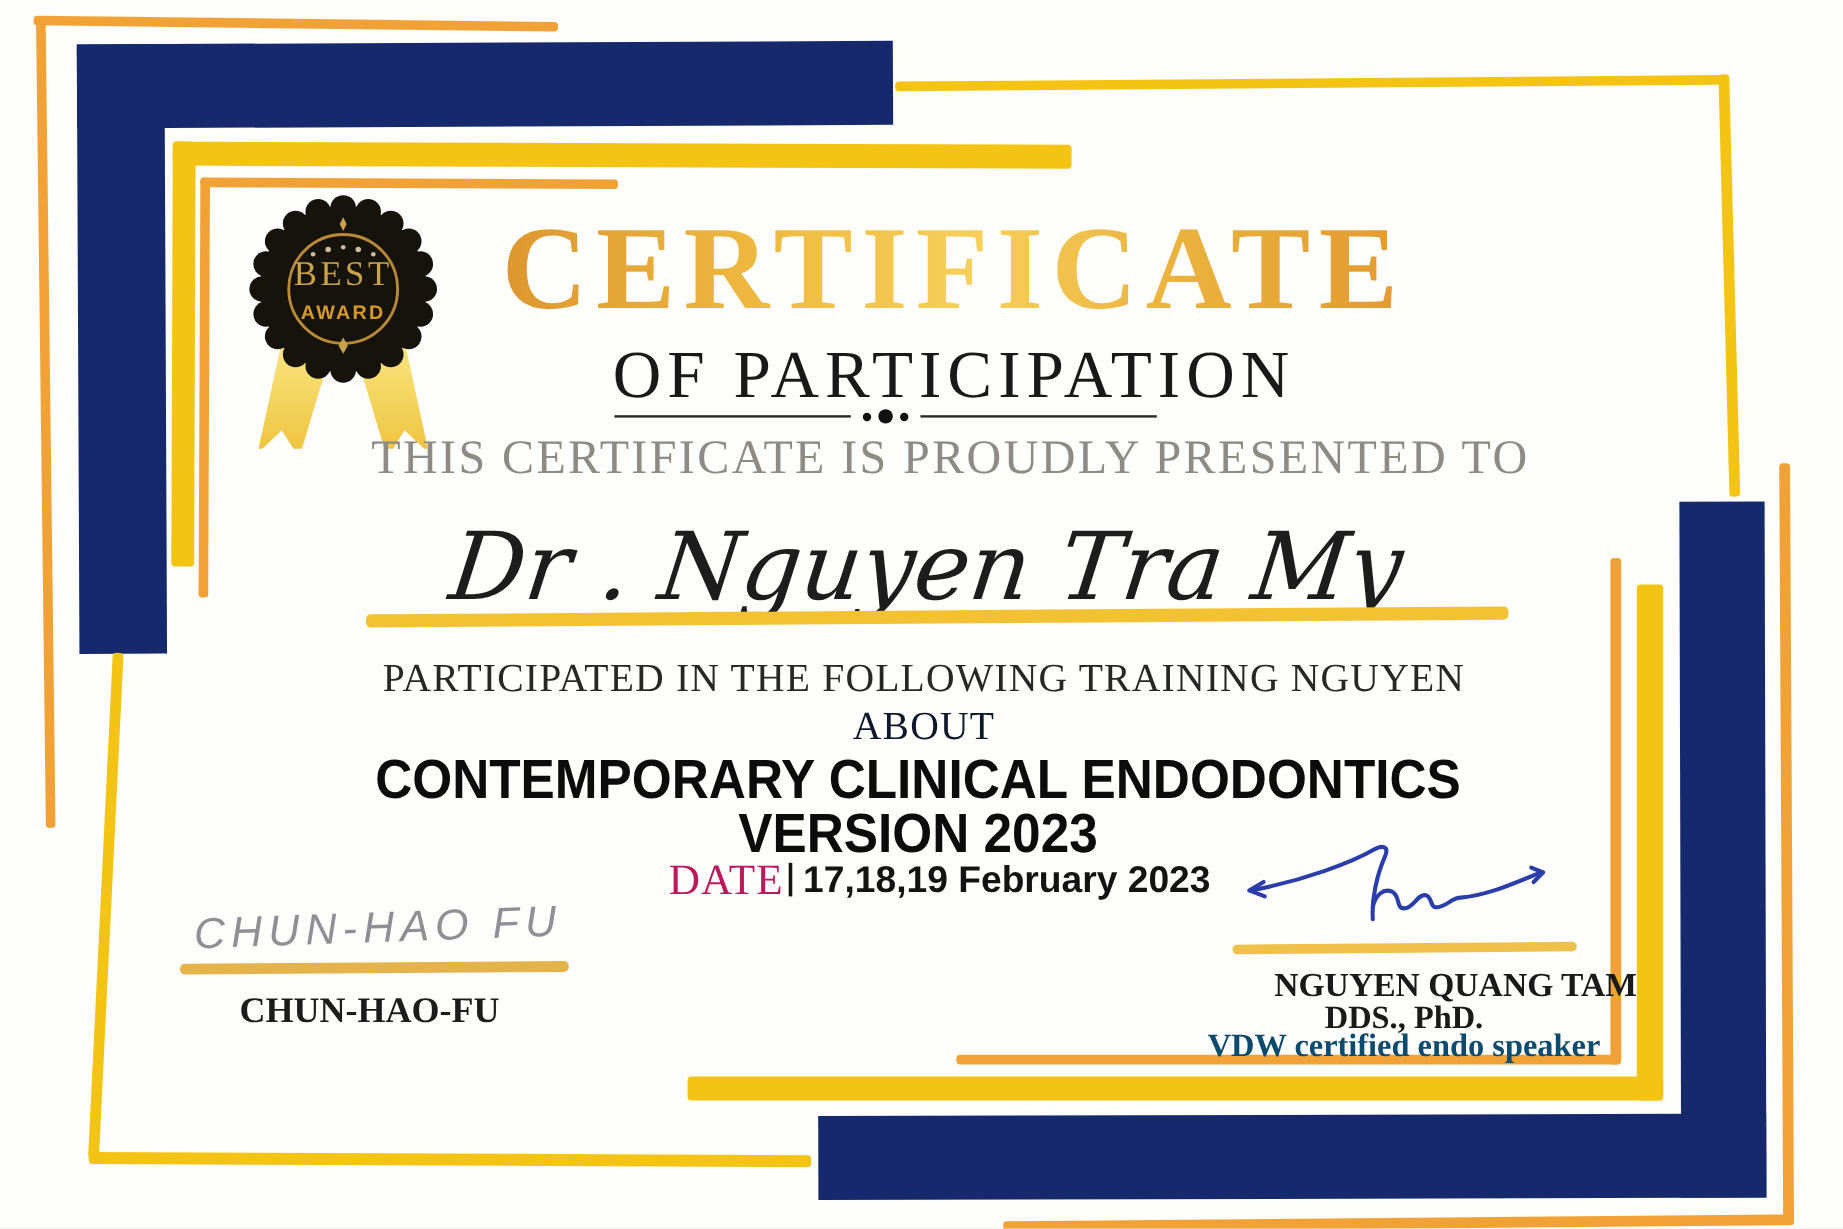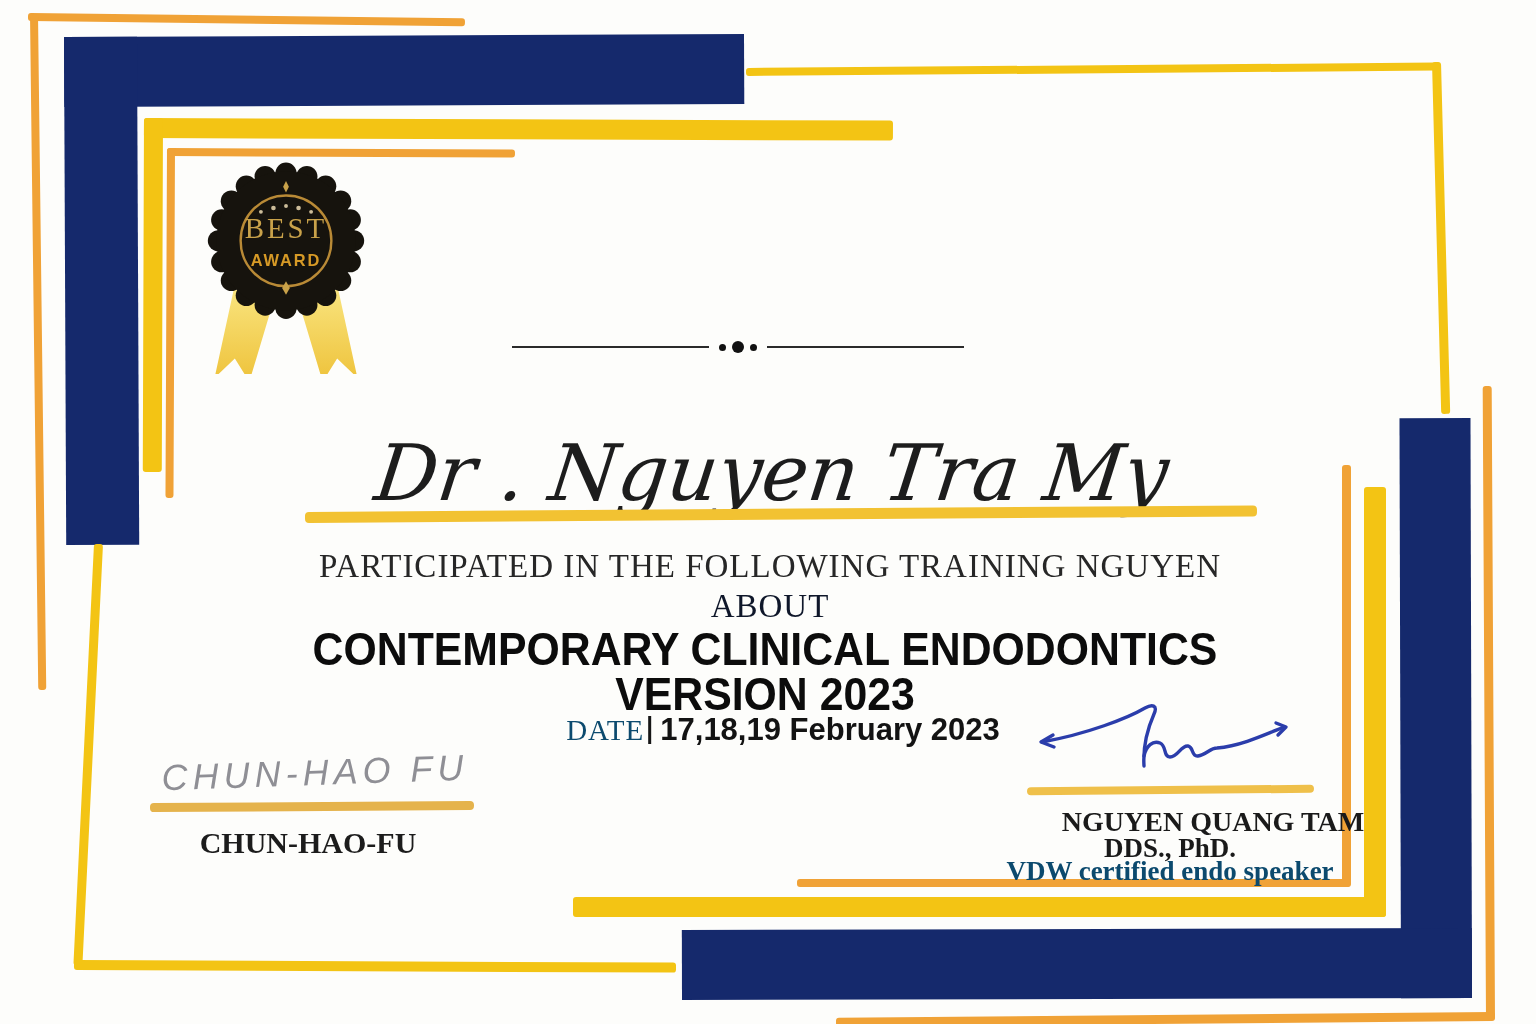--- a/index.html
+++ b/index.html
@@ -38,21 +38,21 @@
     transform:rotate(-0.4deg);transform-origin:left center;border-radius:4px;}
   #body1{top:548px;left:770px;font-size:33px;letter-spacing:1px;color:#272727;}
   #body2{top:588px;left:770px;font-size:33px;letter-spacing:1px;color:#0f172a;}
   .event-line{
     font-family:"Liberation Sans", sans-serif;font-weight:700;color:#0c0c0c;
     font-size:46px;letter-spacing:0px;
   }
   #event1{top:622px;left:765px;transform:translateX(-50%) scaleX(0.93);}
   #event2{top:667px;left:765px;transform:translateX(-50%) scaleX(0.93);}
   #date-line{top:712px;left:783px;display:flex;align-items:center;transform:translateX(-50%);white-space:nowrap;}
-  #date-label{font-size:29px;letter-spacing:1px;color:#0c4a6e;}
+  #date-label{font-size:36px;letter-spacing:1px;color:#be185d;}
   #date-sep{display:inline-block;width:3px;height:28px;background:#161616;margin:0 9px 0 4px;}
   #date-value{font-family:"Liberation Sans", sans-serif;font-weight:700;font-size:31px;color:#131313;}
 
   
   #hand-sig{
     top:752px;left:315px;font-family:"Liberation Sans", sans-serif;font-style:italic;
     font-size:36px;color:#8f8f95;letter-spacing:5px;
     transform:translateX(-50%) rotate(-2deeg) ;
     transform:translateX(-50%) rotate(-2deg);
   }
@@ -165,31 +165,34 @@
         <circle cx="-13" cy="-34" r="2.4"></circle>
       <circle cx="0" cy="-36" r="2"></circle>
         <circle cx="13" cy="-34" r="2.4"></circle>
         <circle cx="26" cy="-30" r="2"></circle>
       <path d="M 0 42 L 4 49 L 0 56 L -4 49 Z" fill="#c9a24a"></path>
     </g>
     <text x="0" y="-3" text-anchor="middle" font-family="Liberation Serif, serif" font-size="30" letter-spacing="3" fill="#c9a24a">BEST</text>
     <text x="0" y="26" text-anchor="middle" font-family="Liberation Sans, sans-serif" font-weight="bold" font-size="17" letter-spacing="2" fill="#d79a26">AWARD</text>
   </svg>
 
+  <div class="abs center" id="title">CERTIFICATE</div>
+  <div class="abs center" id="subtitle">OF PARTICIPATION</div>
 
   <div class="abs" id="divider">
     <span class="line"></span>
     <span class="dots">
       <i class="d-sm"></i>
         <i class="d-lg"></i>
         <i class="d-sm"></i>
     </span>
     <span class="line"></span>
   </div>
 
+  <div class="abs center" id="presented">THIS CERTIFICATE IS PROUDLY PRESENTED TO</div>
 
   <div class="abs" id="recipient" style="white-space:nowrap;">Dr . Nguyen Tra My</div>
   <div class="abs" id="name-underline"></div>
 
   <div class="abs center" id="body1">PARTICIPATED IN THE FOLLOWING TRAINING NGUYEN</div>
   <div class="abs center" id="body2">ABOUT</div>
 
   <div class="abs event-line" id="event1" style="white-space:nowrap;">CONTEMPORARY CLINICAL ENDODONTICS</div>
   <div class="abs event-line" id="event2" style="white-space:nowrap;">VERSION 2023</div>
 

